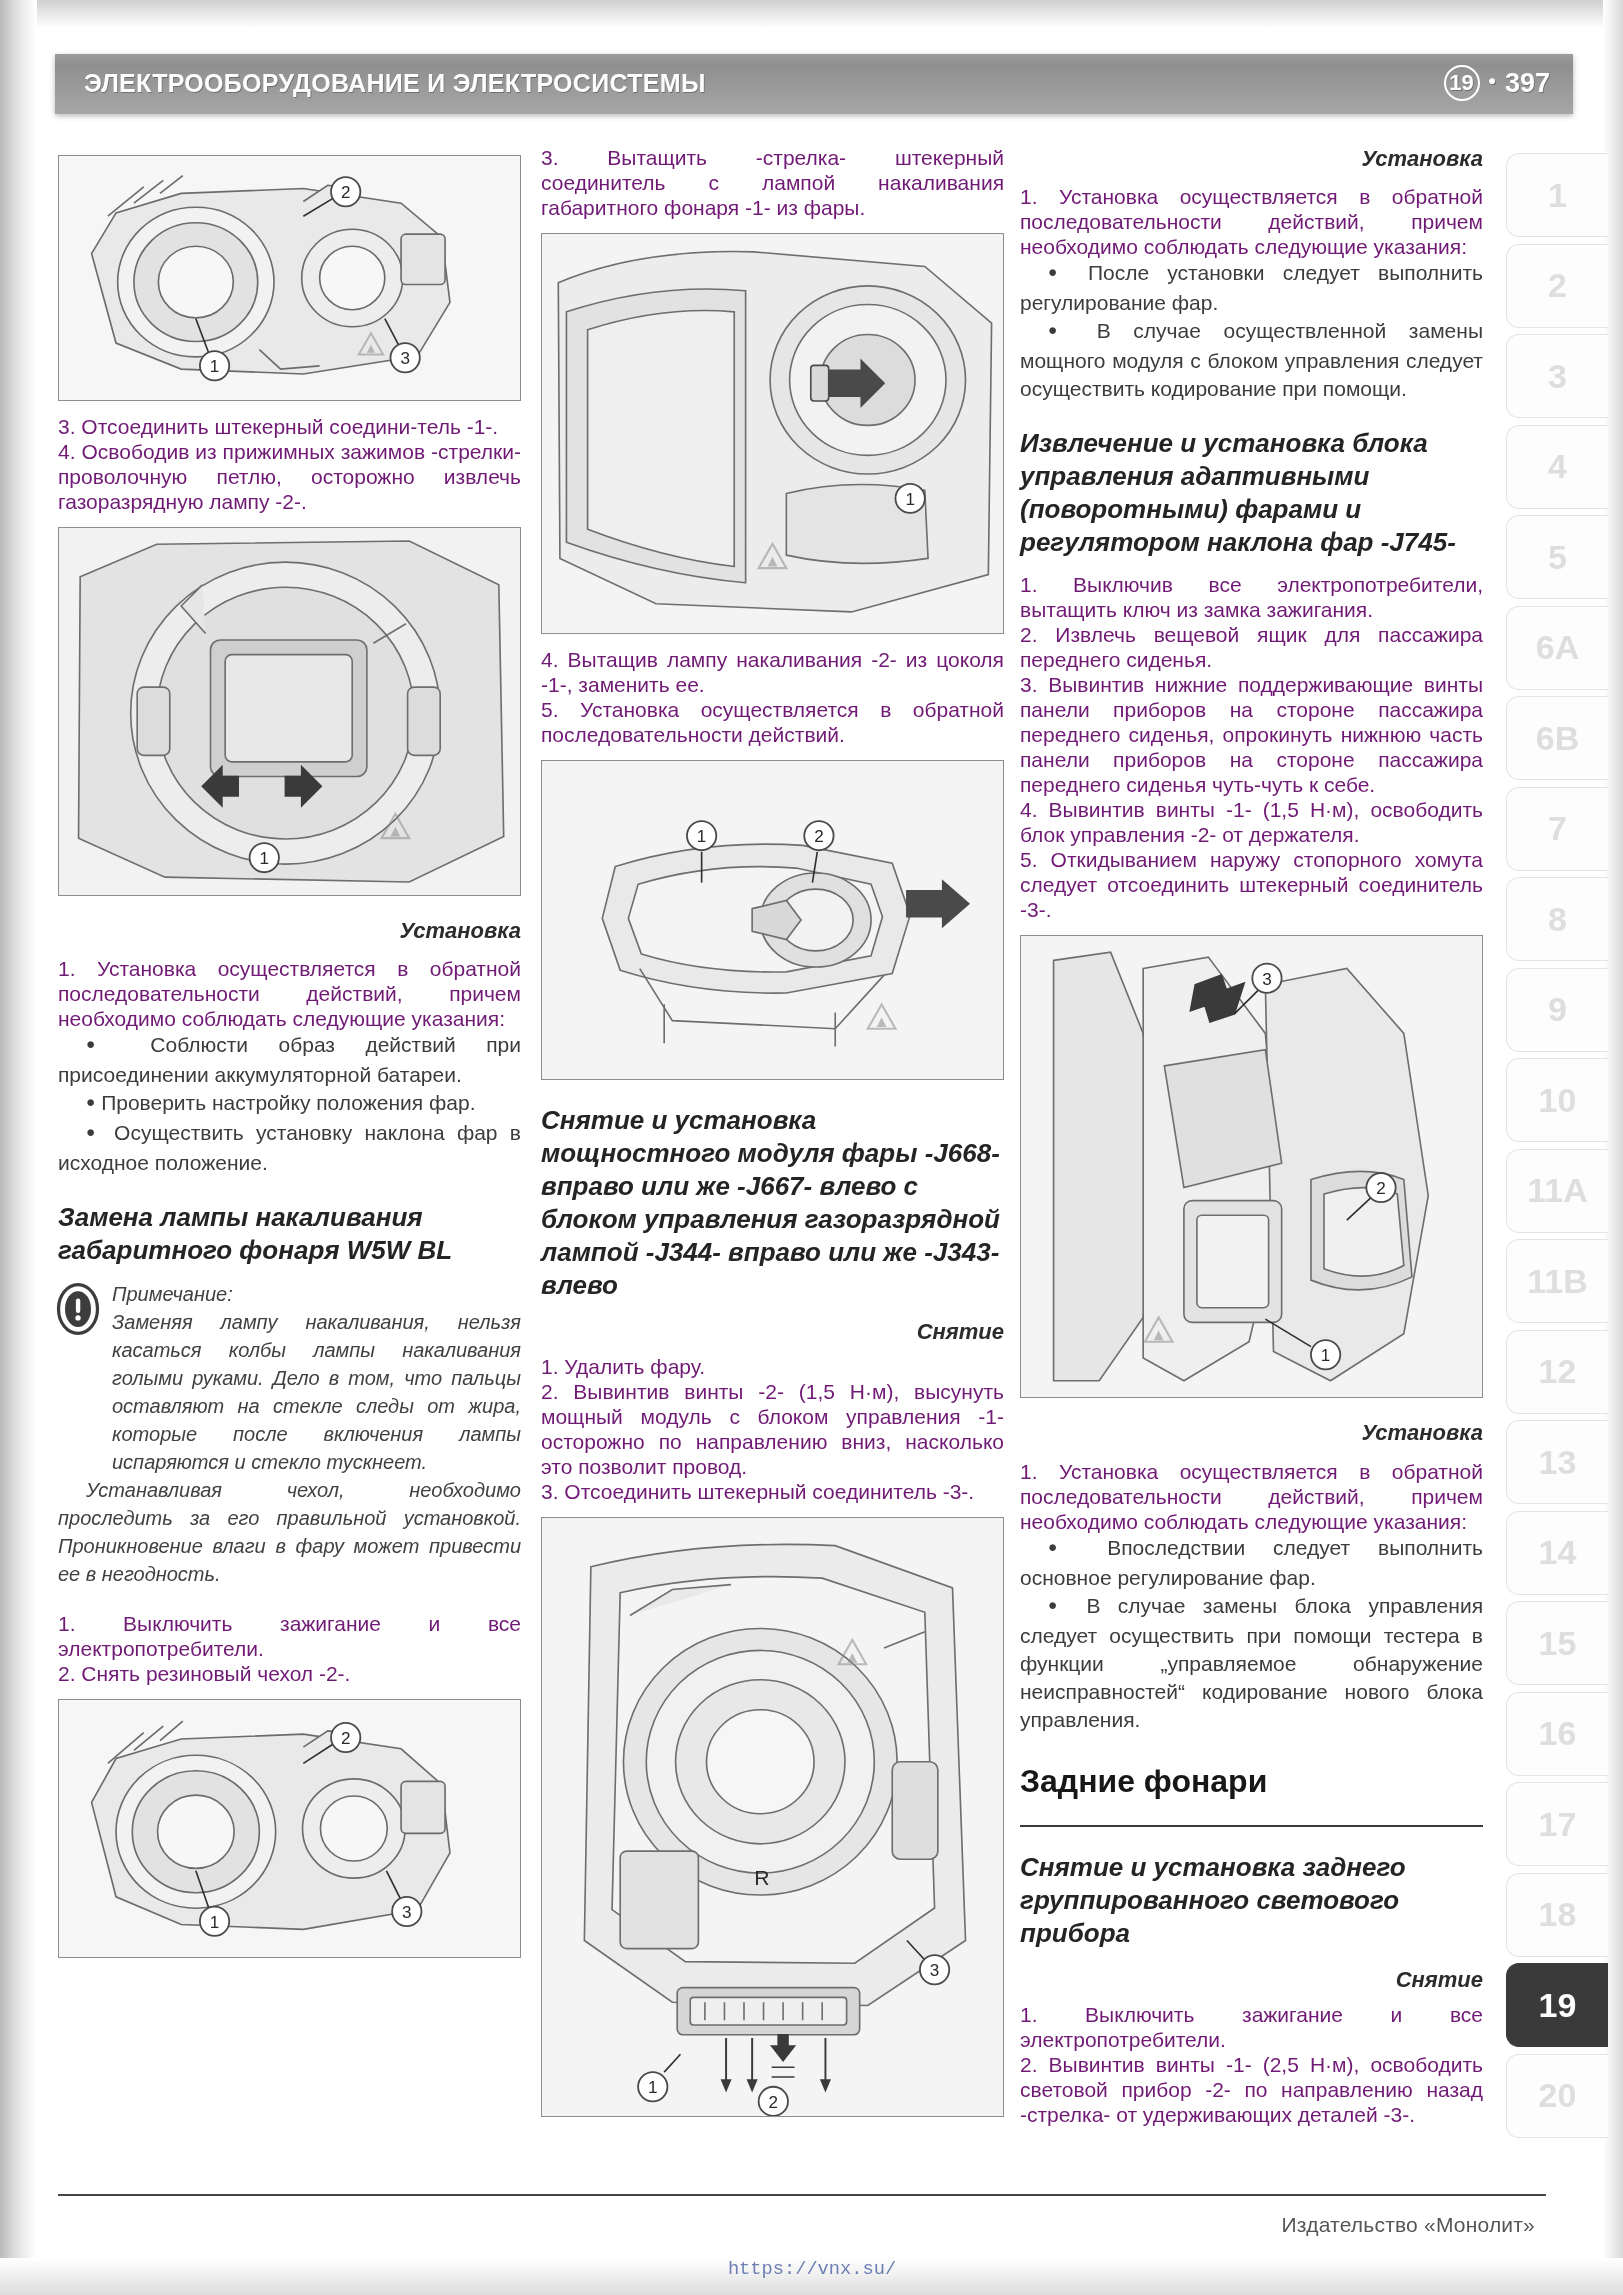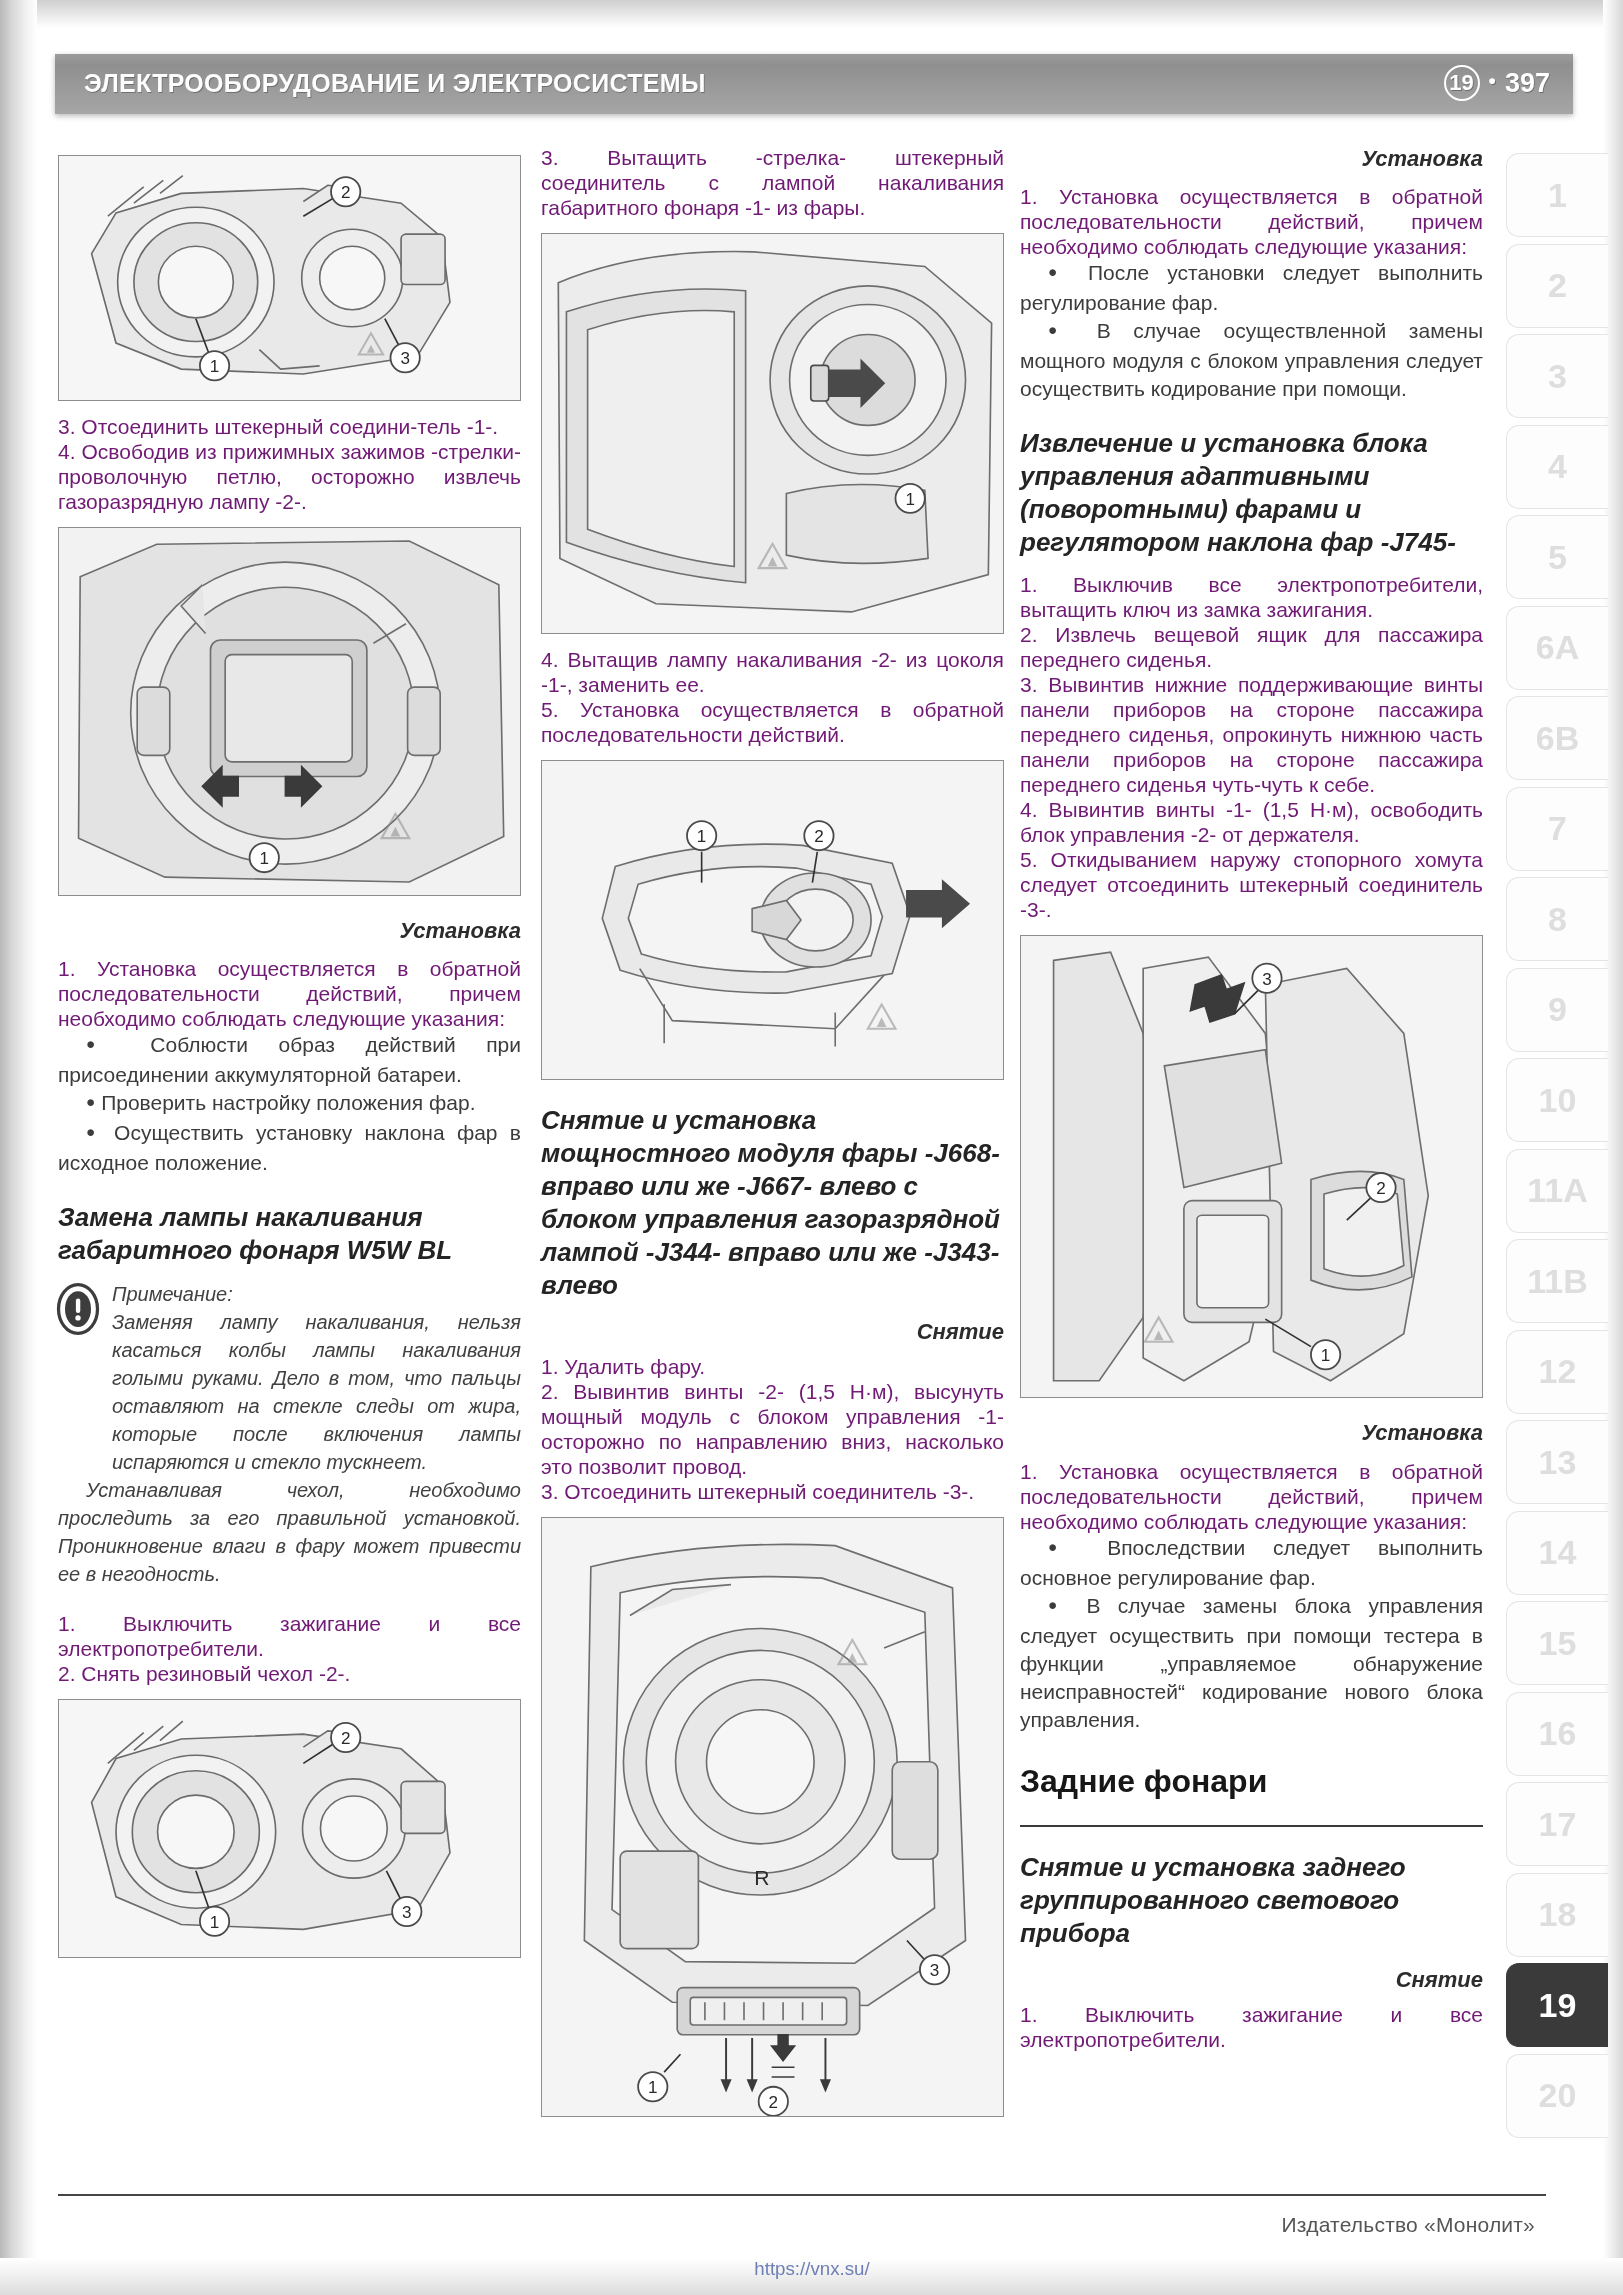--- a/index.html
+++ b/index.html
@@ -143,21 +143,21 @@
   
   .footer-rule{
     position:absolute;left:58px;right:78px;bottom:99px;height:2.4px;background:#454545;
   }
   .footer-pub{
     position:absolute;right:89px;bottom:58px;
     font-size:21px;color:#555;letter-spacing:0.2px;
   }
   .footer-url{
     position:absolute;left:0;right:0;bottom:14.6px;text-align:center;
-    font-family:Liberation Sans, sans-serif;font-size:18.7px;color:#6d7fb4;
+    font-family:Liberation Mono, monospace;font-size:18.7px;color:#6d7fb4;
   }
 </style>
 </head>
 <body>
 
 <div class="page">
 
   <div class="scan-edge-top"></div>
   <div class="scan-edge-left"></div>
   <div class="scan-edge-right"></div>
@@ -481,20 +481,21 @@
     <p class="step">1. Установка осуществляется в обратной последовательности действий, причем необходимо соблюдать следующие указания:</p>
     <p class="bullet"><span class="dot">●</span>&nbsp;<span>Впоследствии следует выполнить основное регулирование фар.</span></p>
     <p class="bullet"><span class="dot">●</span>&nbsp;<span>В случае замены блока управления следует осуществить при помощи тестера в функции „управляемое обнаружение неисправностей“ кодирование нового блока управления.</span></p>
 
     <h1 class="h-major">Задние фонари</h1>
 
     <h2 class="h-section">Снятие и установка заднего группированного светового прибора</h2>
 
     <h3 class="h-sub tight">Снятие</h3>
     <p class="step">1. Выключить зажигание и все электропотребители.</p>
+    <p class="step">2. Вывинтив винты -1- (2,5 Н·м), освободить световой прибор -2- по направлению назад -стрелка- от удерживающих деталей -3-.</p>
 
   </div>
 
   <div class="tabs">
     <div class="tab">1</div>
     <div class="tab">2</div>
     <div class="tab">3</div>
     <div class="tab">4</div>
     <div class="tab">5</div>
     <div class="tab">6A</div>

